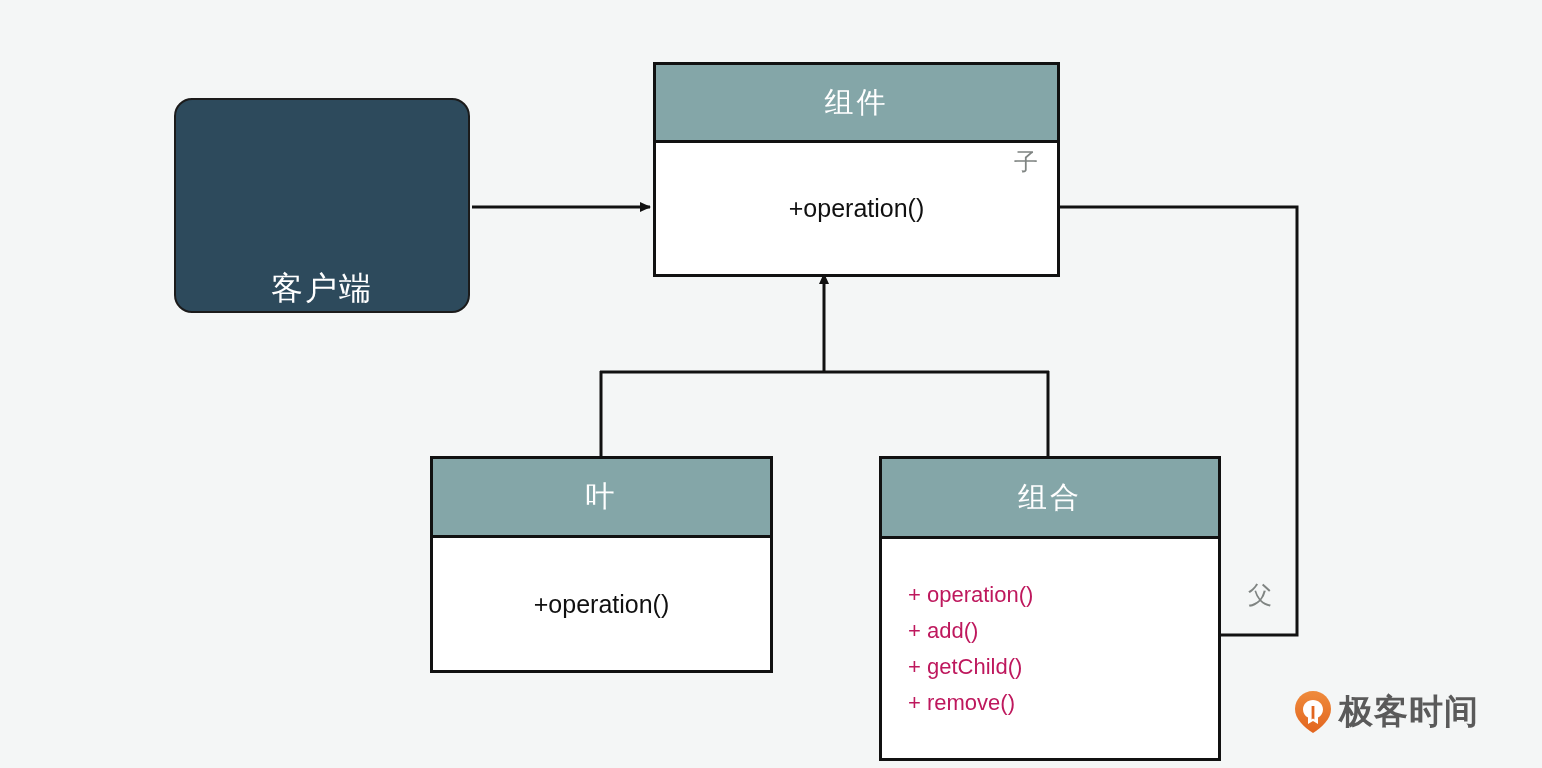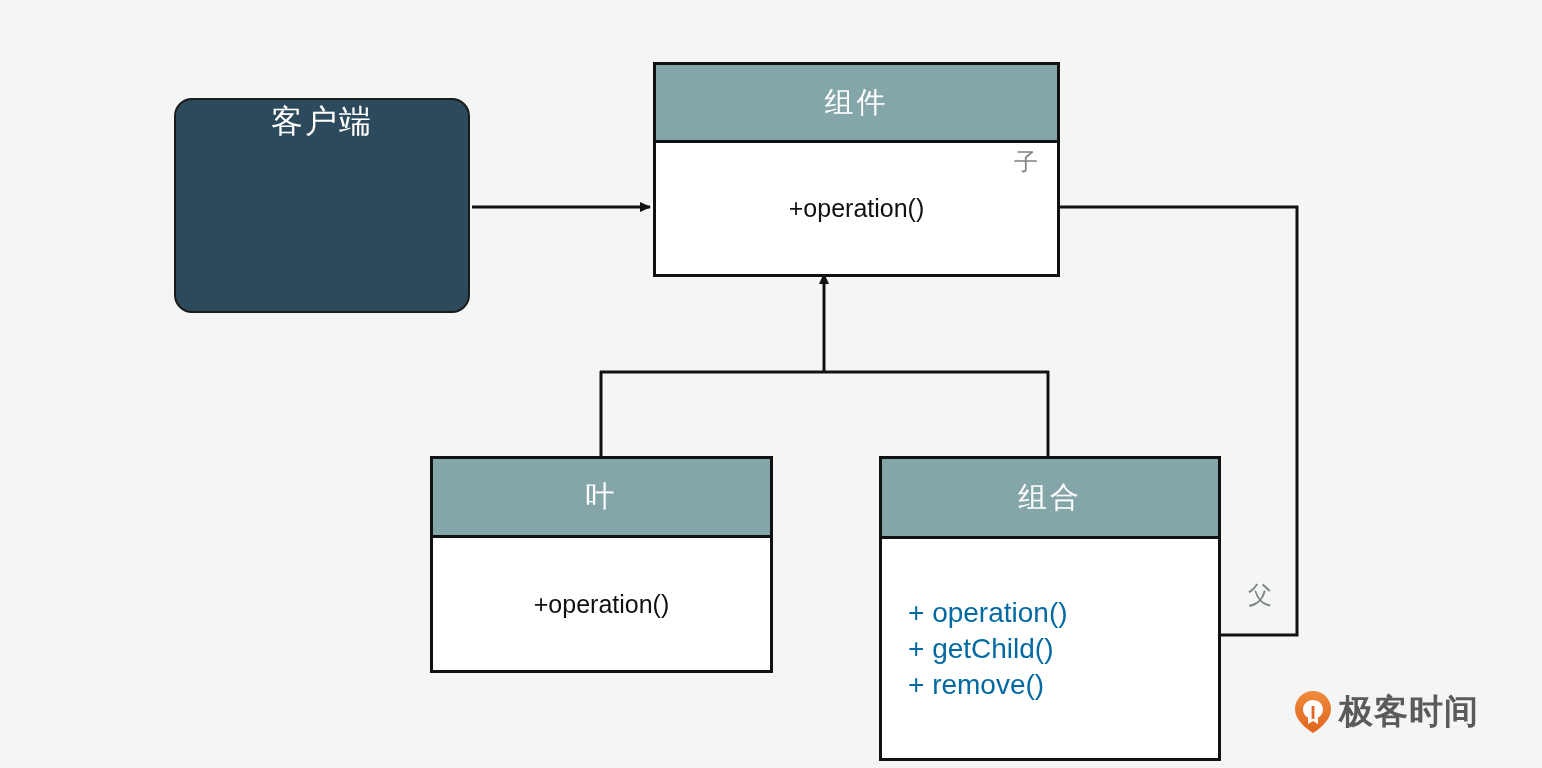--- a/index.html
+++ b/index.html
@@ -31,21 +31,21 @@
     position: absolute;
     left: 174px;
     top: 98px;
     width: 296px;
     height: 215px;
     background: #2d4a5c;
     border: 2px solid #1b1b1b;
     border-radius: 18px;
     box-sizing: border-box;
     display: flex;
-    align-items: flex-start;
+    align-items: flex-end;
     justify-content: center;
   }
   .client-label {
     color: #ffffff;
     font-size: 32px;
     letter-spacing: 2px;
     font-weight: 400;
   }
 
   
@@ -88,22 +88,22 @@
     font-size: 25px;
     color: #101010;
     font-weight: 400;
   }
   .member-list {
     list-style: none;
     margin: 0;
     padding: 0;
   }
   .member-list li {
-    font-size: 28px;
-    color: #0369a1;
+    font-size: 22px;
+    color: #be185d;
     line-height: 36px;
     white-space: nowrap;
   }
 
   
   #box-component { left: 653px; top: 62px;  width: 407px; height: 215px; }
   #box-component .uml-header { height: 78px; }
   #box-leaf      { left: 430px; top: 456px; width: 343px; height: 217px; }
   #box-leaf .uml-header { height: 79px; }
   #box-composite { left: 879px; top: 456px; width: 342px; height: 305px; }
@@ -191,20 +191,21 @@
     <div class="uml-body center">
       <span class="member-single">+operation()</span>
     </div>
   </div>
 
   <div class="uml-box" id="box-composite">
     <div class="uml-header">组合</div>
     <div class="uml-body listed">
       <ul class="member-list">
         <li>+ operation()</li>
+        <li>+ add()</li>
         <li>+ getChild()</li>
         <li>+ remove()</li>
       </ul>
     </div>
   </div>
 
   <div class="edge-label" id="label-child">子</div>
   <div class="edge-label" id="label-parent">父</div>
 
   <div class="watermark">

